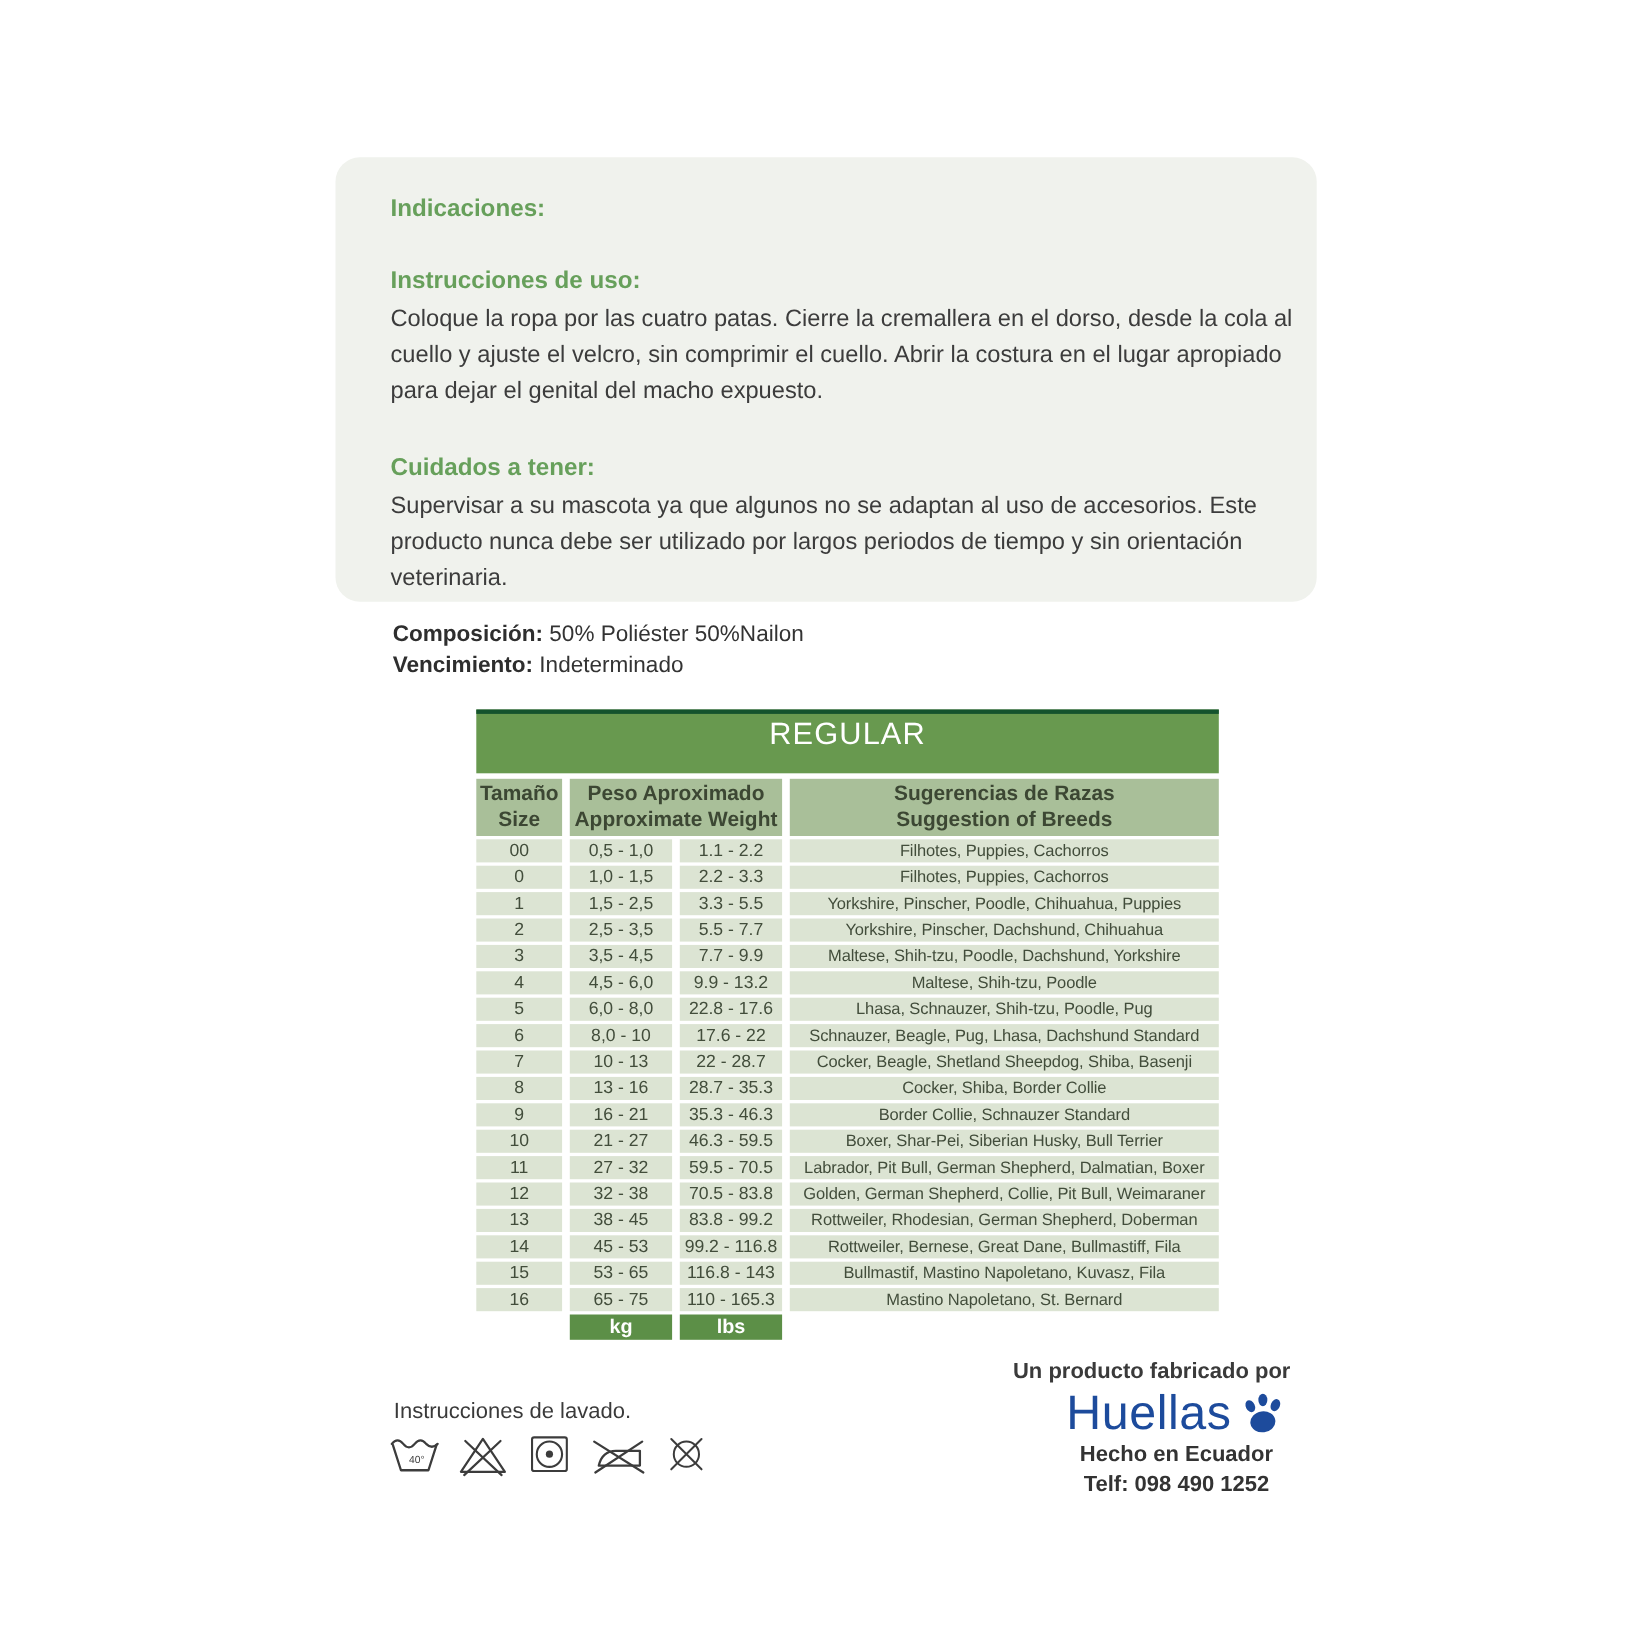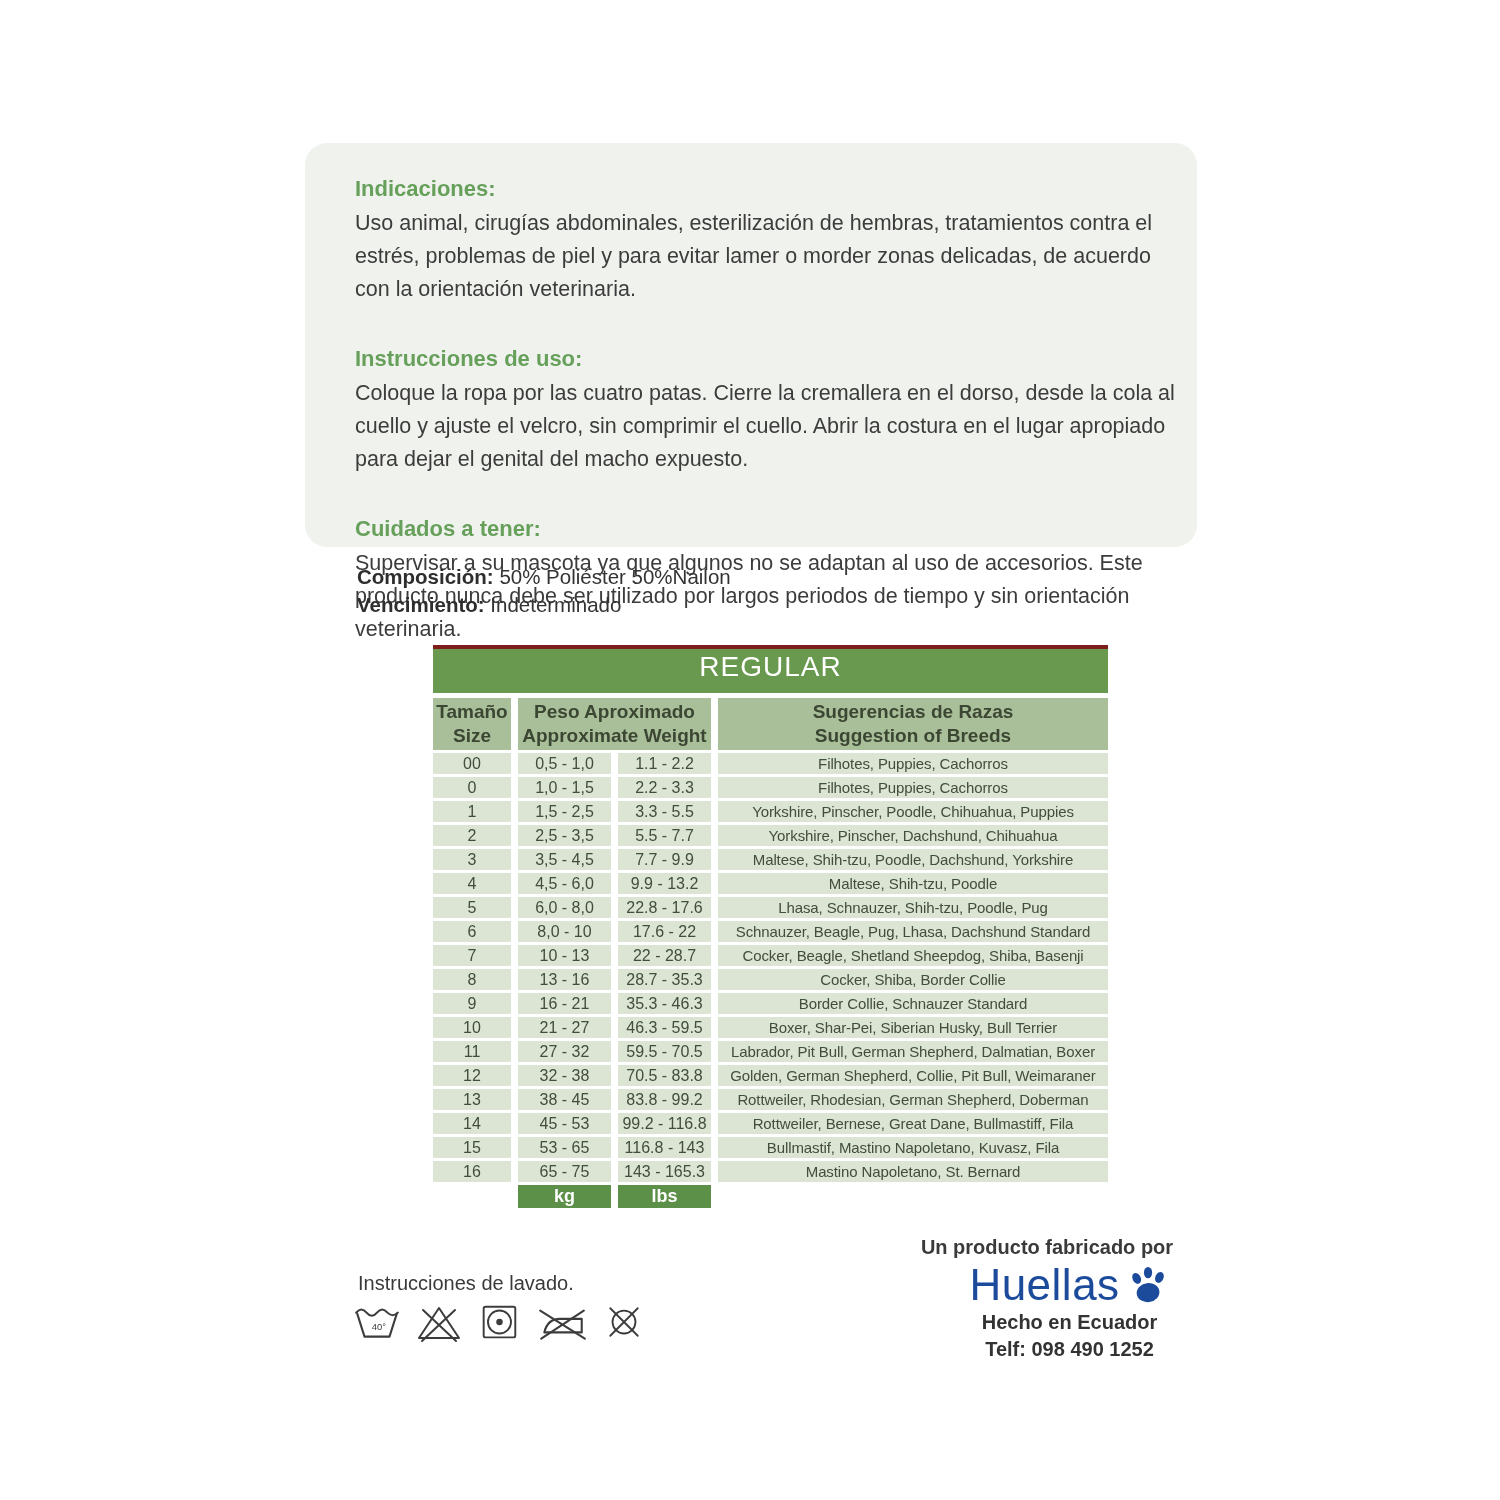--- a/index.html
+++ b/index.html
@@ -25,22 +25,22 @@
   
   .comp {
     position:absolute; left:357px; top:563px; font-size:20.5px; line-height:28px;
     color:#333;
   }
   .comp .b { font-weight:bold; color:#2e2e2e; }
 
   
   .table { position:absolute; left:433px; top:645px; width:675px; }
   .t-title {
-    background:#68994f; border-top:4px solid #7f1d1d; color:#ffffff;
-    text-align:center; font-size:28px; height:48px; line-height:36px;
+    background:#68994f; border-top:4px solid #14532d; color:#ffffff;
+    text-align:center; font-size:28px; height:58px; line-height:36px;
     letter-spacing:1px;
   }
   .t-head {
     display:grid; grid-template-columns:78px 193px 390px; column-gap:7px;
     margin-top:5px;
   }
   .th {
     background:#a9bf99; color:#3c4733; font-weight:bold; font-size:19px;
     line-height:24px; text-align:center; padding:2px 0; height:52px;
   }
@@ -89,21 +89,20 @@
   }
   .maker .origin { font-size:20px; font-weight:bold; margin-top:2px; margin-left:45px; }
   .maker .phone  { font-size:20px; font-weight:bold; margin-top:4px; margin-left:45px; }
 </style>
 </head>
 <body>
 
 <div class="panel">
   <div class="section">
     <h2>Indicaciones:</h2>
-    <p>Uso animal, cirugías abdominales, esterilización de hembras, tratamientos contra el estrés, problemas de piel y para evitar lamer o morder zonas delicadas, de acuerdo con la orientación veterinaria.</p>
   </div>
   <div class="section">
     <h2>Instrucciones de uso:</h2>
     <p>Coloque la ropa por las cuatro patas. Cierre la cremallera en el dorso,  desde la cola al cuello y ajuste el velcro, sin comprimir el cuello. Abrir la costura en el lugar apropiado para dejar el genital del macho  expuesto.</p>
   </div>
   <div class="section">
     <h2>Cuidados a tener:</h2>
     <p>Supervisar a su mascota ya que algunos no se adaptan al uso de accesorios. Este producto nunca debe ser utilizado por largos periodos de tiempo y sin orientación veterinaria.</p>
   </div>
 </div>
@@ -234,21 +233,21 @@
       </div>
       <div class="trow">
         <div class="tcell c-size">15</div>
         <div class="tcell c-kg">53 - 65</div>
         <div class="tcell c-lbs">116.8 - 143</div>
         <div class="tcell c-breeds">Bullmastif, Mastino Napoletano, Kuvasz, Fila</div>
       </div>
       <div class="trow">
         <div class="tcell c-size">16</div>
         <div class="tcell c-kg">65 - 75</div>
-        <div class="tcell c-lbs">143 - 165.3</div>
+        <div class="tcell c-lbs">110 - 165.3</div>
         <div class="tcell c-breeds">Mastino Napoletano, St. Bernard</div>
       </div>
     </div>
   <div class="t-foot">
     <div class="badge kg">kg</div>
     <div class="badge lbs">lbs</div>
   </div>
 </div>
 
 <div class="wash">

